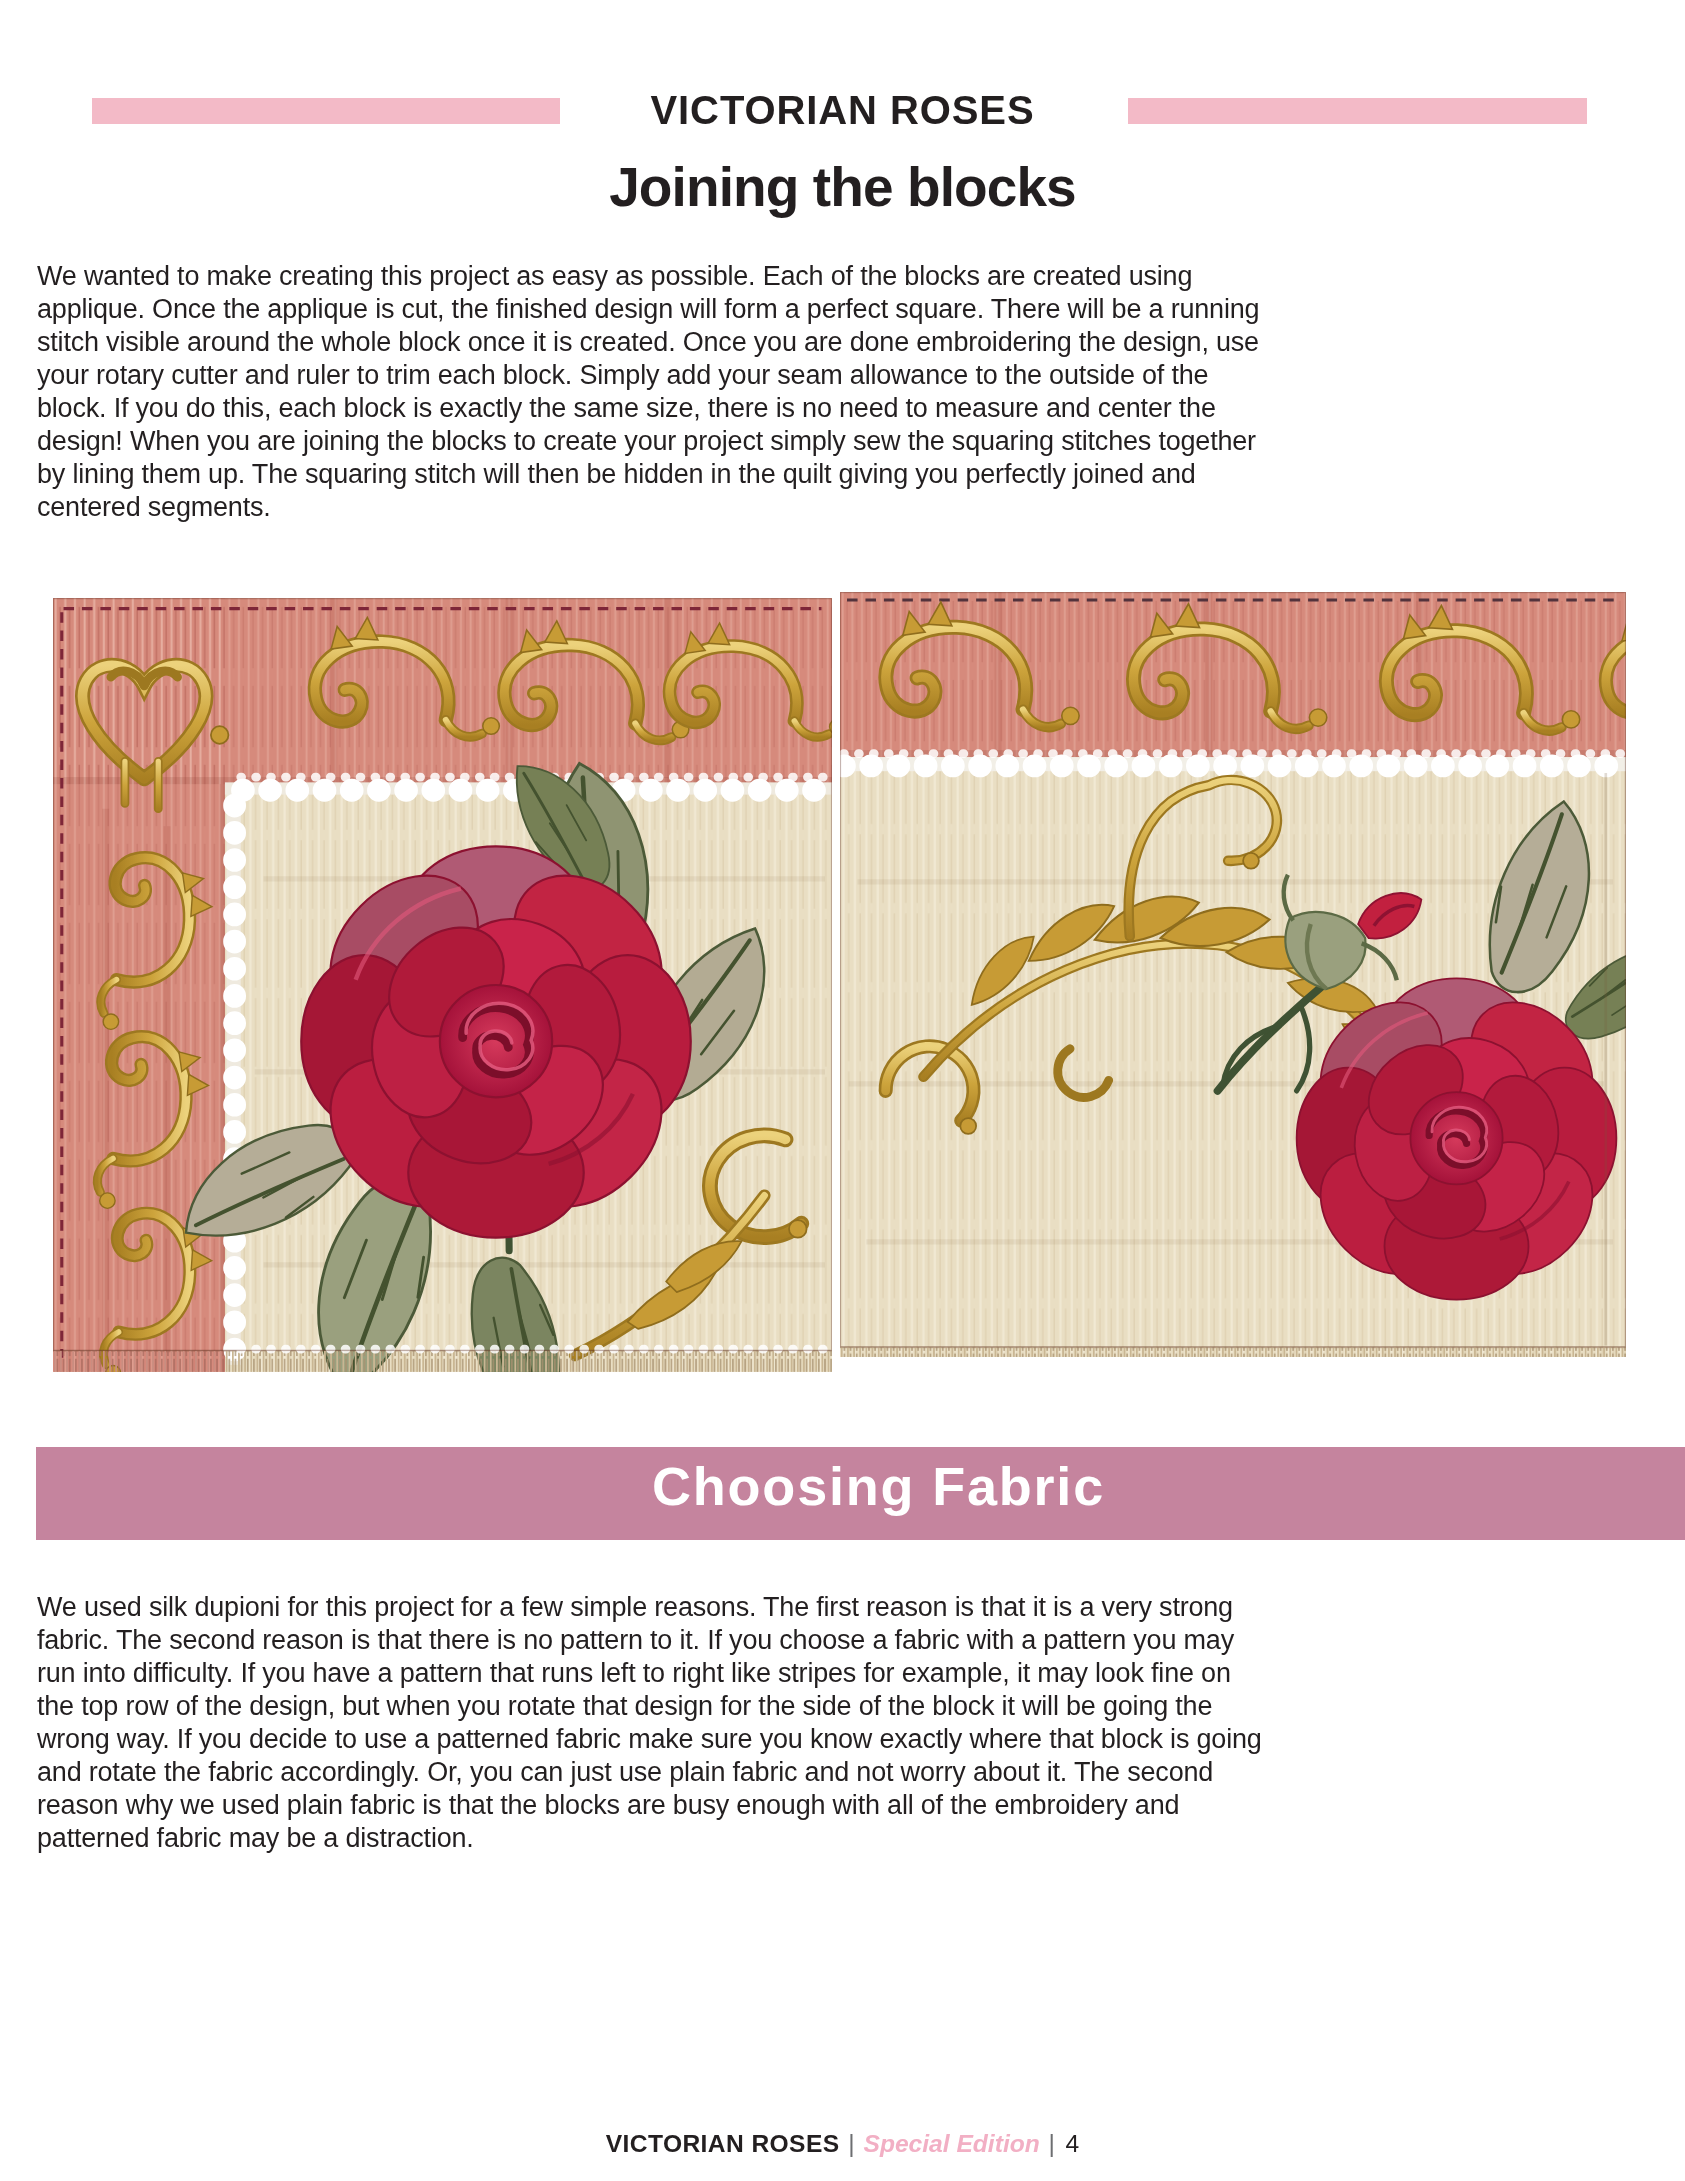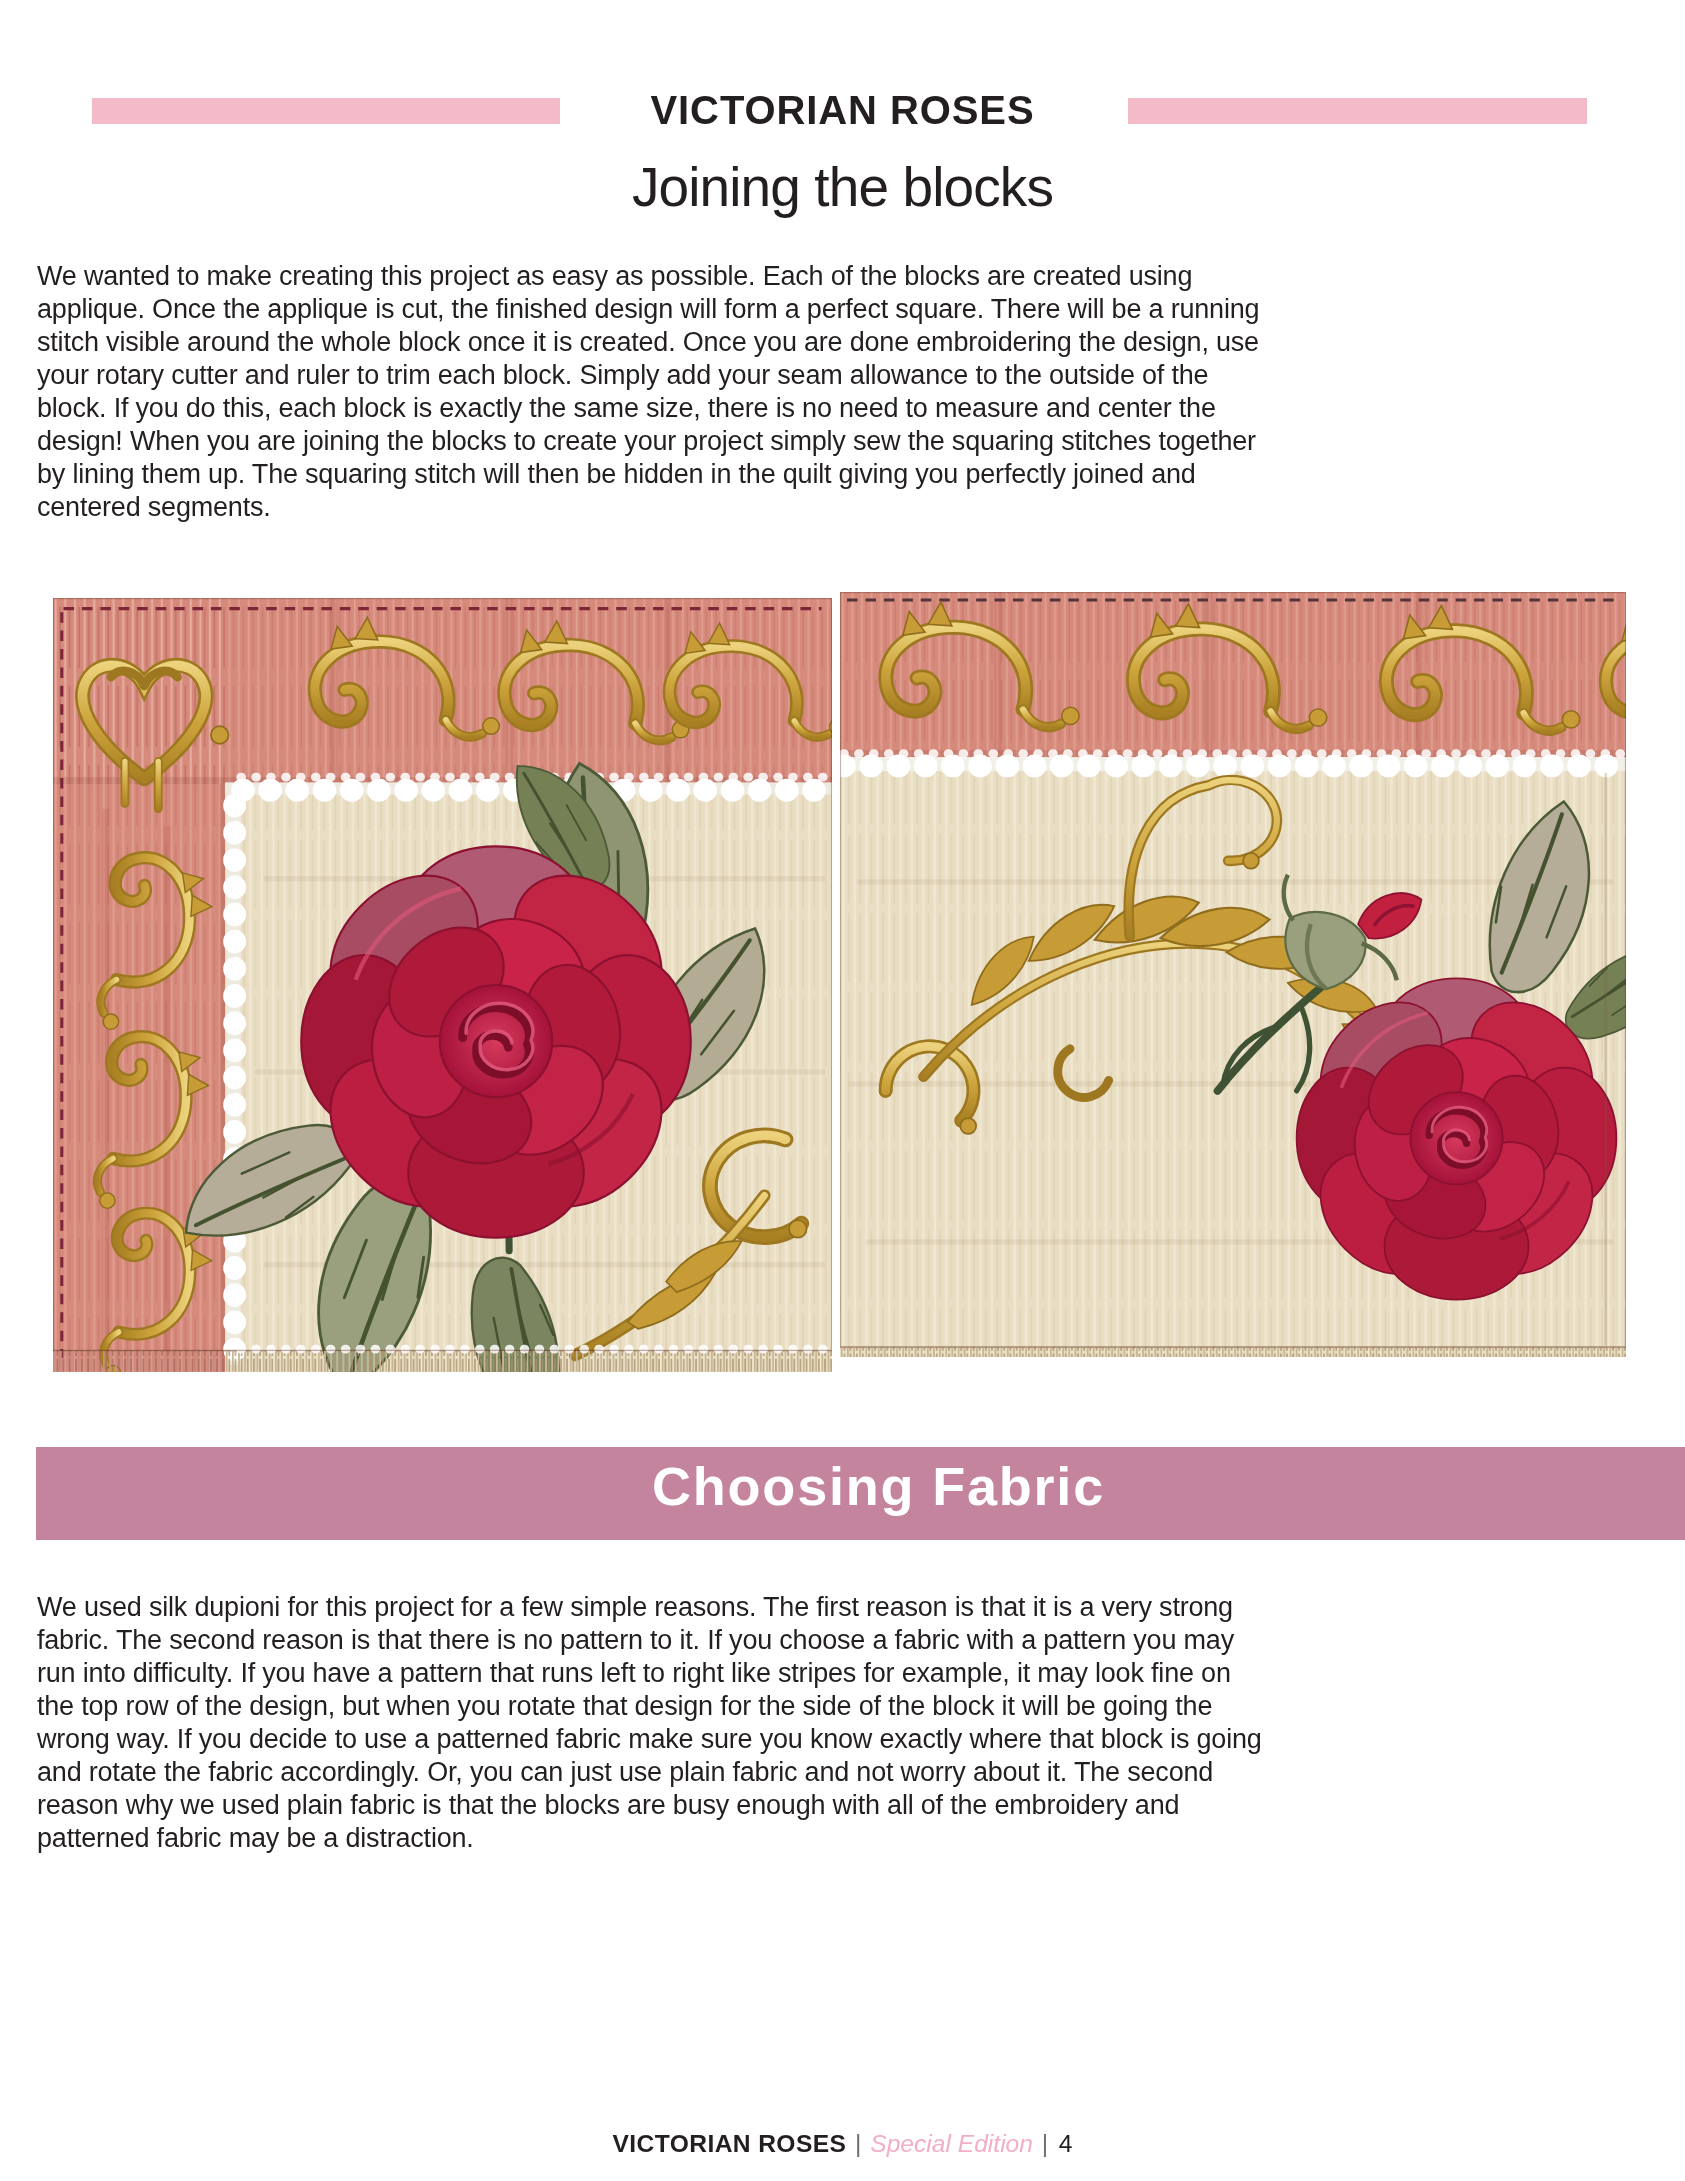--- a/index.html
+++ b/index.html
@@ -11,21 +11,21 @@
   
   .bar{position:absolute;top:98px;height:26px;background:var(--header-bar-pink,#f3bac7);}
   .bar-left{left:92px;width:468px;}
   .bar-right{left:1128px;width:459px;}
   .brand{
     position:absolute;top:89px;left:0;width:100%;margin:0;text-align:center;
     font-size:40px;line-height:42px;font-weight:800;letter-spacing:0.9px;color:var(--body-text,#231f20);
   }
   .subtitle{
     position:absolute;top:158px;left:0;width:100%;margin:0;text-align:center;
-    font-size:55px;line-height:58px;font-weight:400;letter-spacing:-0.9px;color:var(--body-text,#231f20);
+    font-size:55px;line-height:58px;font-weight:700;letter-spacing:-0.9px;color:var(--body-text,#231f20);
   }
   
   .body-para{
     position:absolute;left:37px;width:1629px;margin:0;
     font-size:27px;line-height:33px;color:var(--body-text,#231f20);
     white-space:pre-line;letter-spacing:-0.2px;
   }
   .para1{top:260px;}
   .para2{top:1591px;}
   
@@ -57,21 +57,21 @@
     font-size:54px;line-height:79px;font-weight:700;letter-spacing:1.8px;
     color:var(--banner-text,#ffffff);
   }
   
   .footer{
     position:absolute;left:0;top:2130px;width:100%;text-align:center;
     font-size:24.6px;line-height:28px;color:var(--body-text,#231f20);
   }
   .f-brand{font-weight:700;letter-spacing:0.4px;}
   .f-sep{color:var(--separator-gray,#6d6e71);padding:0 8.8px;font-weight:400;}
-  .f-edition{font-style:italic;color:var(--edition-pink,#f2afc4);}
+  .f-edition{font-style:italic;color:var(--edition-pink,#f2afc4);font-weight:bold;}
   .f-page{font-weight:400;padding-left:1.8px;}
 </style>
 </head>
 <body>
 
 <header>
   <div class="bar bar-left"></div>
   <div class="bar bar-right"></div>
   <h1 class="brand">VICTORIAN ROSES</h1>
   <h2 class="subtitle">Joining the blocks</h2>

